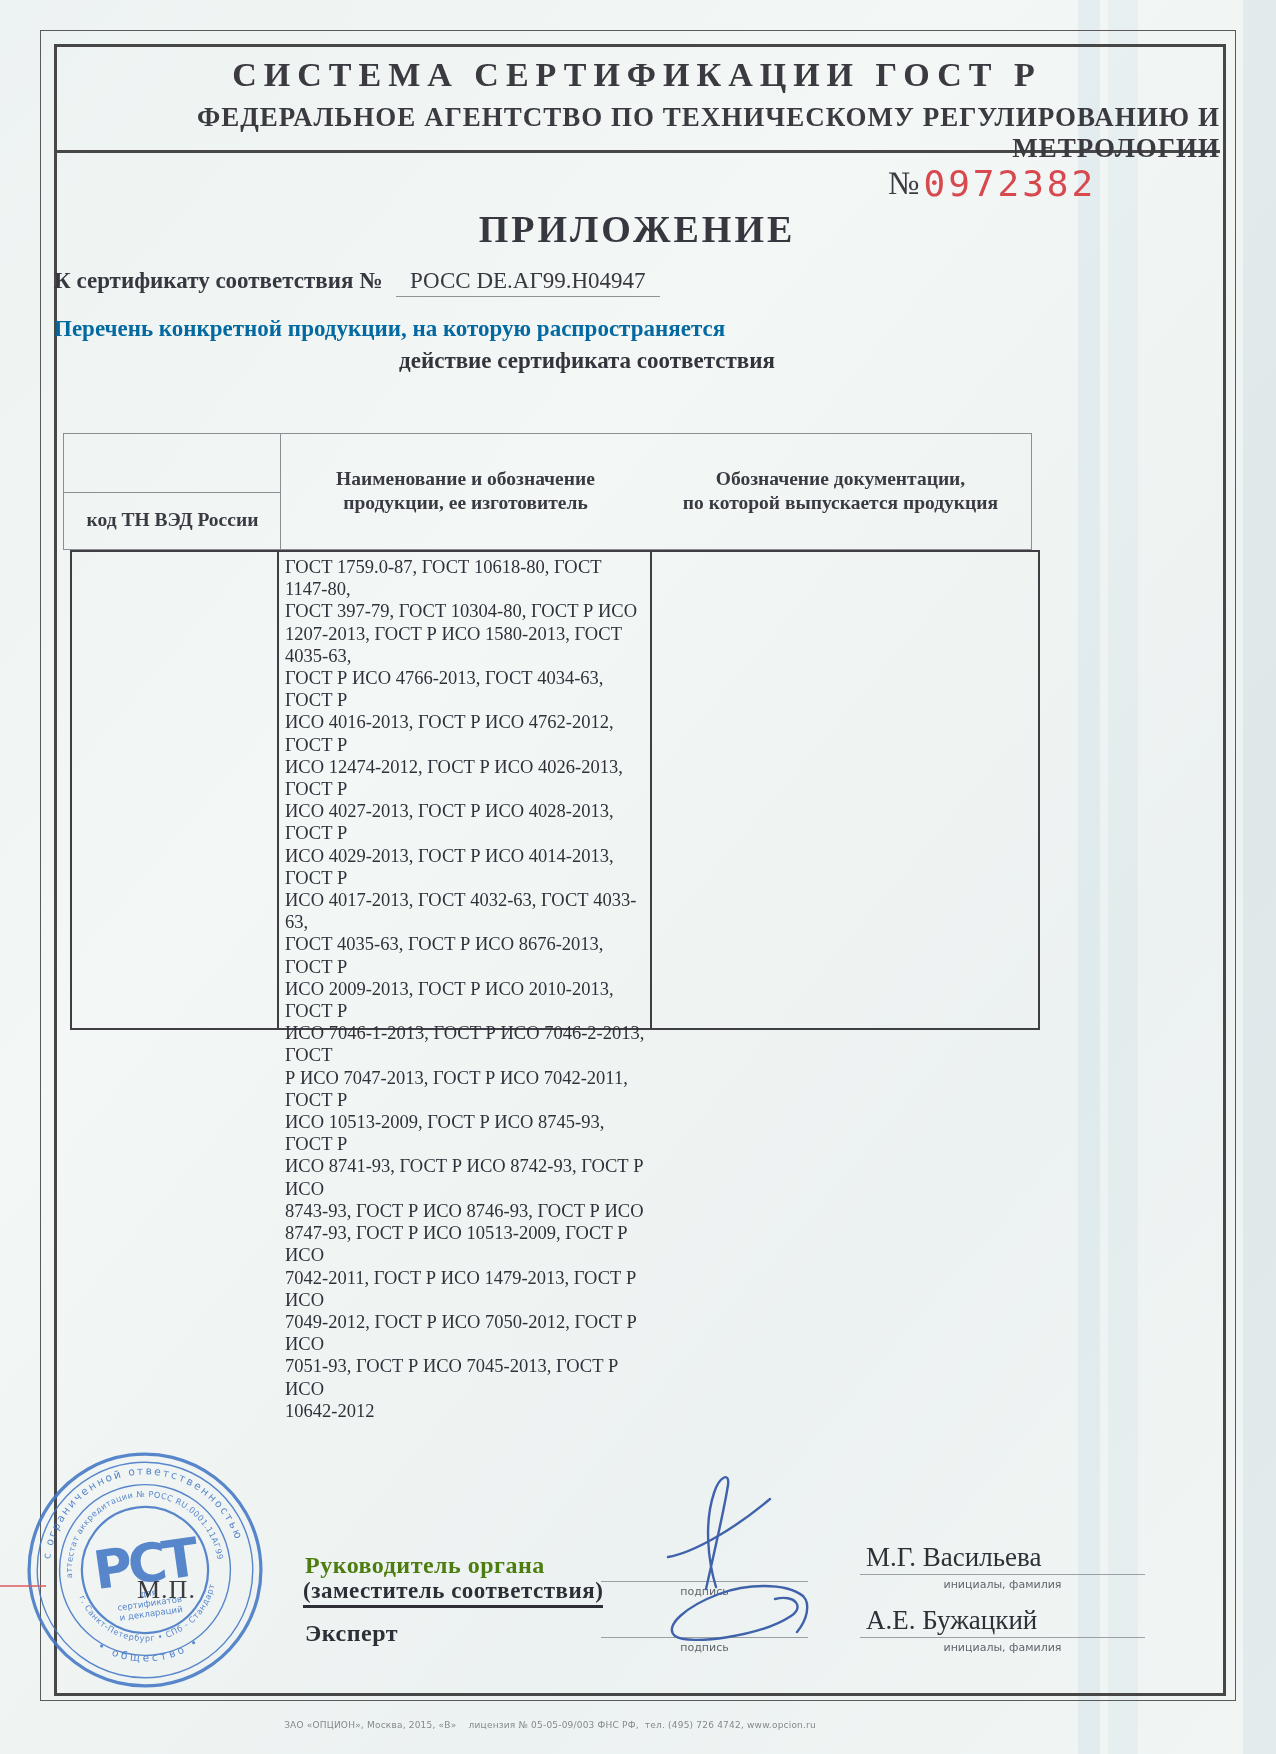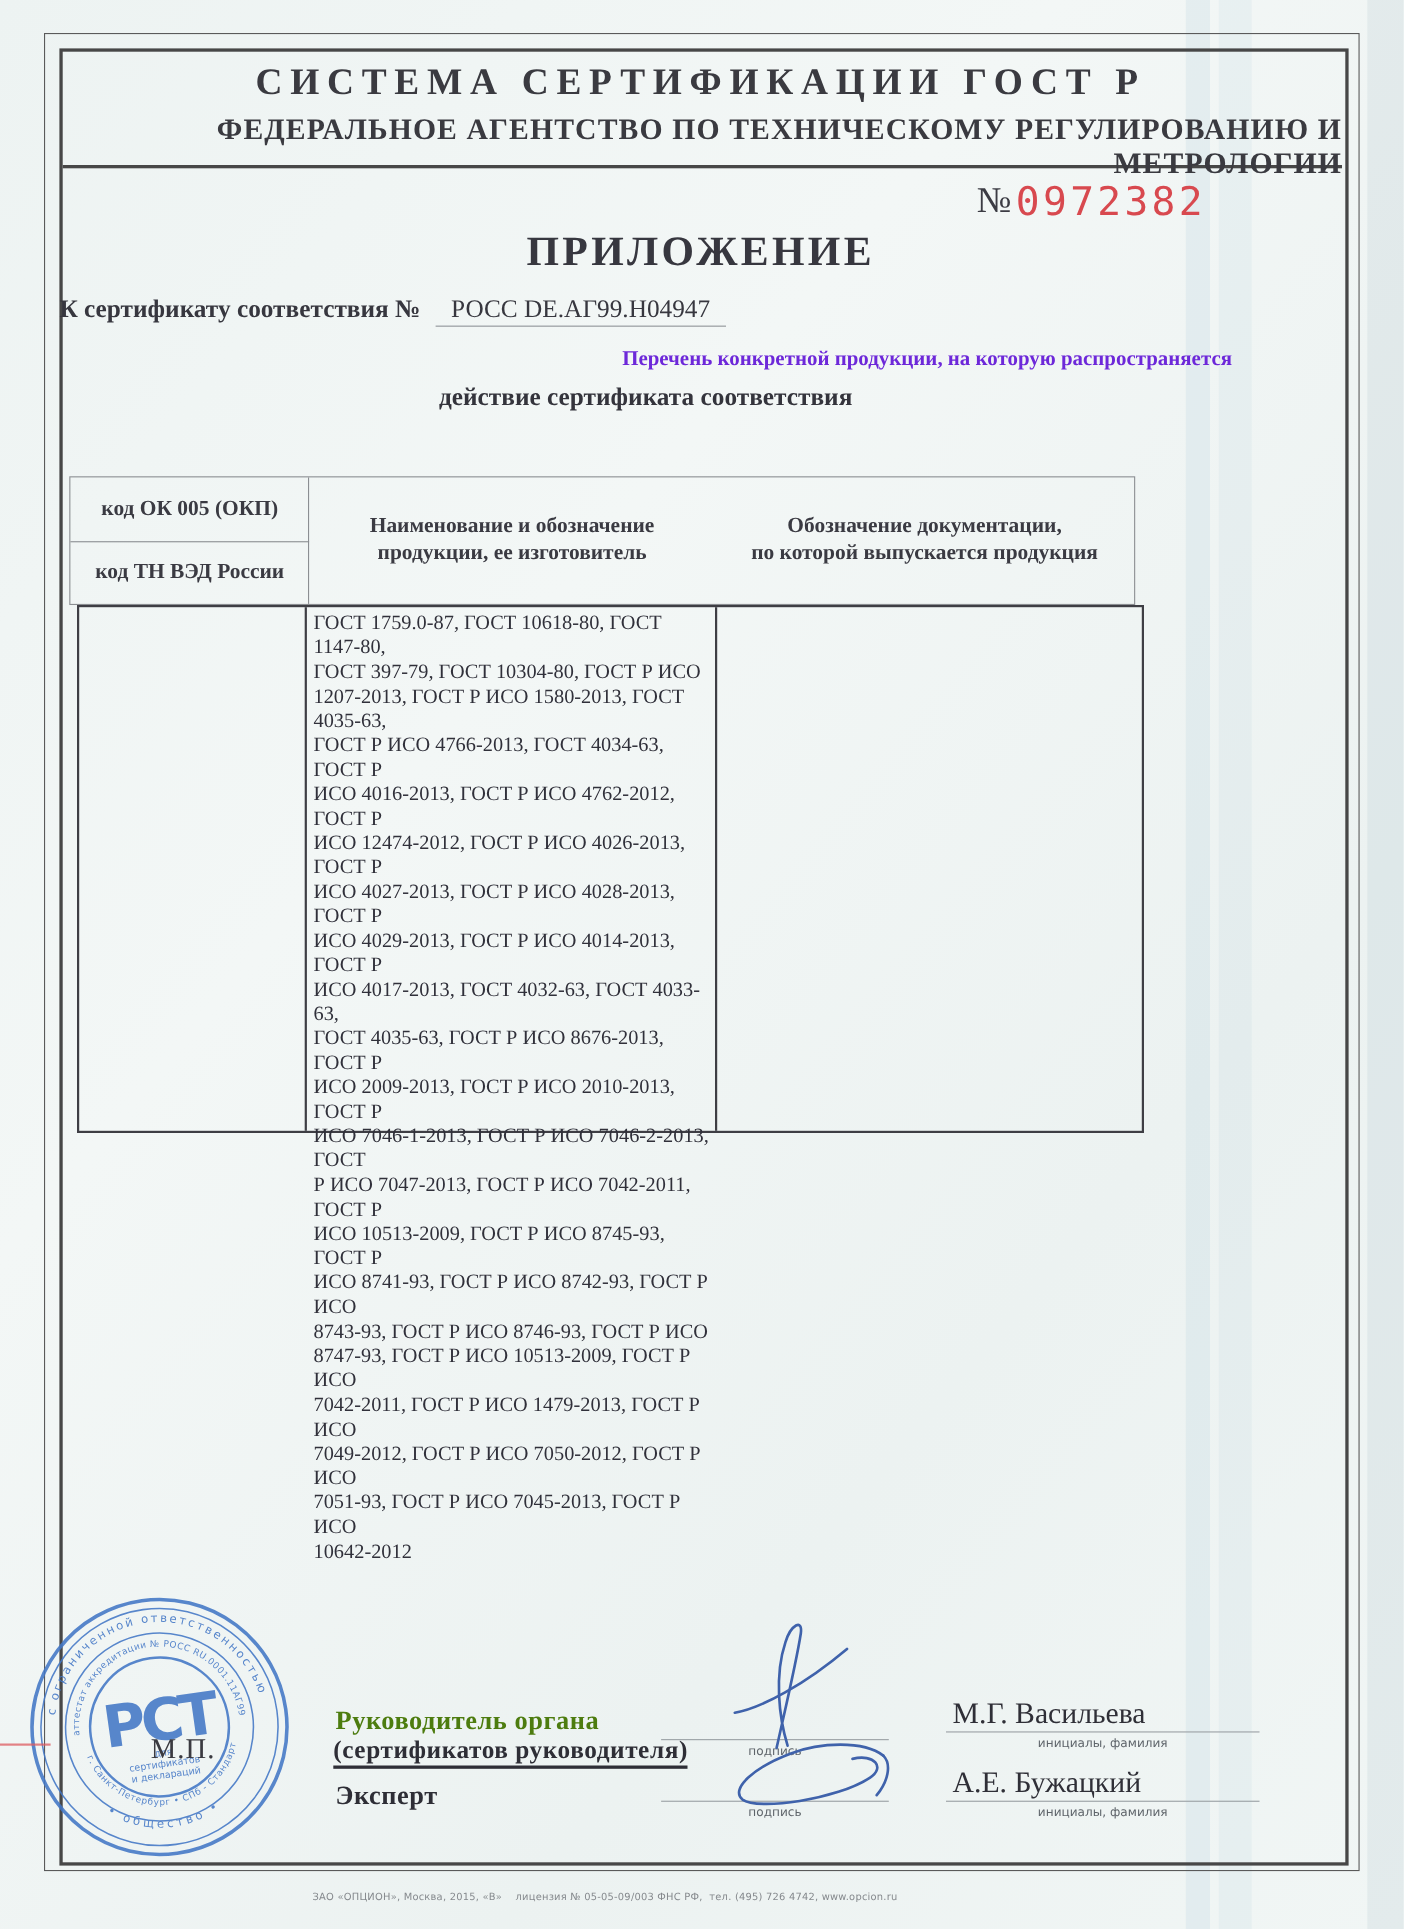--- a/index.html
+++ b/index.html
@@ -55,21 +55,21 @@
     position:absolute;left:54px;top:268px;width:1040px;
     font-size:23px;color:#37373f;
   }
   .cert-line .lbl{font-weight:bold;}
   .cert-line .num{
     font-weight:normal;border-bottom:1.5px solid #8f9398;
     padding:0 14px 3px 14px;margin-left:8px;
   }
   .scope1{
     position:absolute;left:54px;top:316px;width:1066px;
-    text-align:right;font-size:19px;font-weight:bold;color:#6d28d9;
+    text-align:left;font-size:23px;font-weight:bold;color:#0369a1;
   }
   .scope2{
     position:absolute;left:54px;top:348px;width:1066px;
     text-align:center;font-size:23px;font-weight:bold;color:#34343c;
   }
   
   .thead-box{
     position:absolute;left:63px;top:433px;width:969px;height:117px;
     border:1.5px solid #8b8e92;box-sizing:border-box;
   }
@@ -173,21 +173,20 @@
   <span class="lbl">К сертификату соответствия №</span>
   <span class="num">РОСС DE.АГ99.Н04947</span>
 </div>
 
 <div class="scope1">Перечень конкретной продукции,  на которую распространяется</div>
 <div class="scope2">действие сертификата соответствия</div>
 
 <div class="thead-box">
   <div class="thead-col1"></div>
   <div class="thead-col1-split"></div>
-  <div class="th-cell th-c1a">код ОК 005 (ОКП)</div>
   <div class="th-cell th-c2">Наименование и обозначение
 продукции, ее изготовитель</div>
   <div class="th-cell th-c1b">код ТН ВЭД России</div>
   <div class="th-cell th-c3">Обозначение документации,
 по которой выпускается продукция</div>
 </div>
 
 <div class="tbody-box">
   <div class="tbody-div1"></div>
   <div class="tbody-div2"></div>
@@ -244,21 +243,21 @@
     <text x="120" y="146" text-anchor="middle" font-size="8.5">для</text>
     <text x="120" y="156" text-anchor="middle" font-size="8.5">сертификатов</text>
     <text x="120" y="166" text-anchor="middle" font-size="8.5">и деклараций</text>
   </g>
 </svg>
 
 <div class="mp-label">М.П.</div>
 <div class="red-artifact"></div>
 
 <div class="role-head1">Руководитель органа</div>
-<div class="role-head2">(сертификатов руководителя)</div>
+<div class="role-head2">(заместитель соответствия)</div>
 <div class="role-expert">Эксперт</div>
 
 <div class="sig-line s1"></div>
 <div class="sig-line s2"></div>
 <div class="name-line n1"></div>
 <div class="name-line n2"></div>
 
 <div class="caption cap-s1">подпись</div>
 <div class="caption cap-s2">подпись</div>
 <div class="caption cap-n1">инициалы, фамилия</div>

